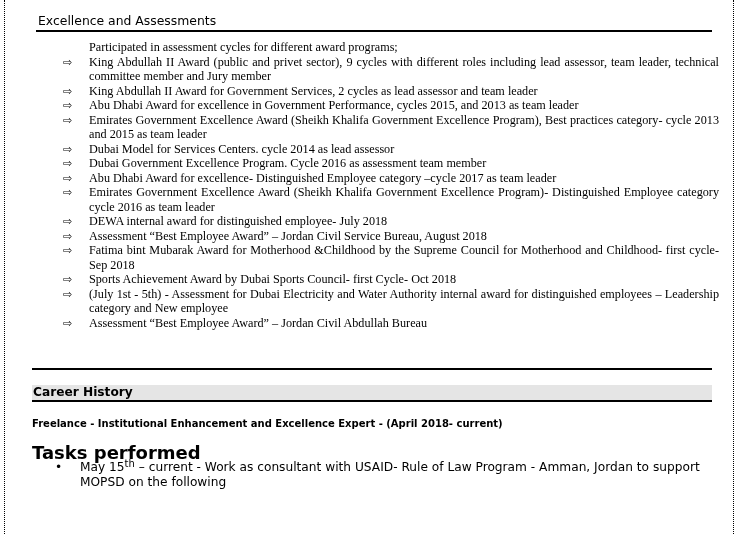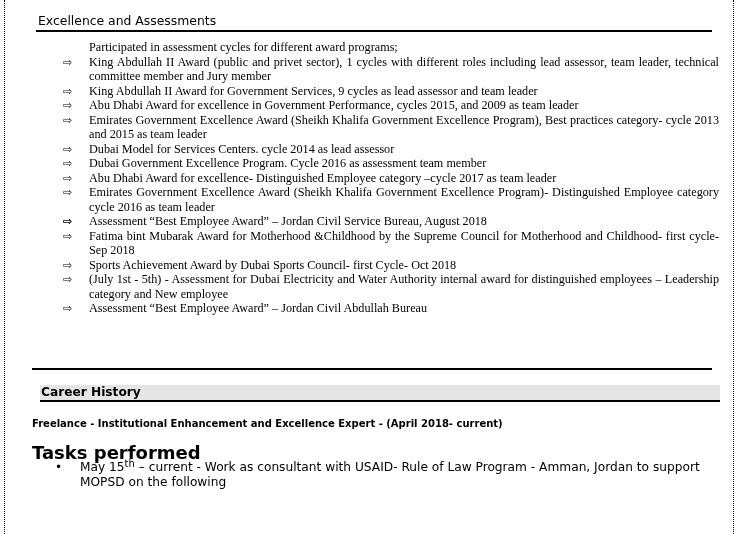--- a/index.html
+++ b/index.html
@@ -87,21 +87,21 @@
   .rule-thick {
     position: absolute;
     left: 0;
     top: 368px;
     width: 680px;
     height: 2px;
     background: #000;
   }
   .career-band {
     position: absolute;
-    left: 8px;
+    left: 0;
     top: 385px;
     width: 680px;
     height: 15px;
     background: #e5e5e5;
     border-bottom: 2px solid #000;
   }
   .career-band-label {
     position: absolute;
     left: 1px;
     top: -1px;
@@ -161,29 +161,29 @@
 <div class="page-border-left"></div>
 <div class="page-border-right"></div>
 
 <div class="content">
 
   <div class="section-heading">Excellence and Assessments</div>
   <div class="heading-rule"></div>
 
   <ul class="award-list">
     <li class="intro-line">Participated in assessment cycles for different award programs;</li>
-    <li class="award-item"><span class="arrow">⇨</span><span>King Abdullah II Award (public and privet sector), 1 cycles with different roles including lead assessor, team leader, technical committee member and Jury member</span></li>
-    <li class="award-item"><span class="arrow">⇨</span><span>King Abdullah II Award for Government Services, 9 cycles as lead assessor and team leader</span></li>
-    <li class="award-item"><span class="arrow">⇨</span><span>Abu Dhabi Award for excellence in Government Performance, cycles 2015, and 2009 as team leader</span></li>
+    <li class="award-item"><span class="arrow">⇨</span><span>King Abdullah II Award (public and privet sector), 9 cycles with different roles including lead assessor, team leader, technical committee member and Jury member</span></li>
+    <li class="award-item"><span class="arrow">⇨</span><span>King Abdullah II Award for Government Services, 2 cycles as lead assessor and team leader</span></li>
+    <li class="award-item"><span class="arrow">⇨</span><span>Abu Dhabi Award for excellence in Government Performance, cycles 2015, and 2013 as team leader</span></li>
     <li class="award-item"><span class="arrow">⇨</span><span>Emirates Government Excellence Award (Sheikh Khalifa Government Excellence Program), Best practices category- cycle 2013 and 2015 as team leader</span></li>
     <li class="award-item"><span class="arrow">⇨</span><span>Dubai Model for Services Centers. cycle 2014 as lead assessor</span></li>
     <li class="award-item"><span class="arrow">⇨</span><span>Dubai Government Excellence Program. Cycle 2016 as assessment team member</span></li>
     <li class="award-item"><span class="arrow">⇨</span><span>Abu Dhabi Award for excellence- Distinguished Employee category –cycle 2017 as team leader</span></li>
     <li class="award-item"><span class="arrow">⇨</span><span>Emirates Government Excellence Award (Sheikh Khalifa Government Excellence Program)- Distinguished Employee category cycle 2016 as team leader</span></li>
-    <li class="award-item"><span class="arrow">⇨</span></li>
+    <li class="award-item"><span class="arrow">⇨</span><span>DEWA internal award for distinguished employee- July 2018</span></li>
     <li class="award-item"><span class="arrow">⇨</span><span>Assessment “Best Employee Award” – Jordan Civil Service Bureau, August 2018</span></li>
     <li class="award-item"><span class="arrow">⇨</span><span>Fatima bint Mubarak Award for Motherhood &amp;Childhood by the Supreme Council for Motherhood and Childhood- first cycle- Sep 2018</span></li>
     <li class="award-item"><span class="arrow">⇨</span><span>Sports Achievement Award by Dubai Sports Council- first Cycle- Oct 2018</span></li>
     <li class="award-item"><span class="arrow">⇨</span><span>(July 1st - 5th) - Assessment for Dubai Electricity and Water Authority internal award for distinguished employees – Leadership category and New employee</span></li>
     <li class="award-item"><span class="arrow">⇨</span><span>Assessment “Best Employee Award” – Jordan Civil Abdullah Bureau</span></li>
   </ul>
 
   <div class="rule-thick"></div>
 
   <div class="career-band">

